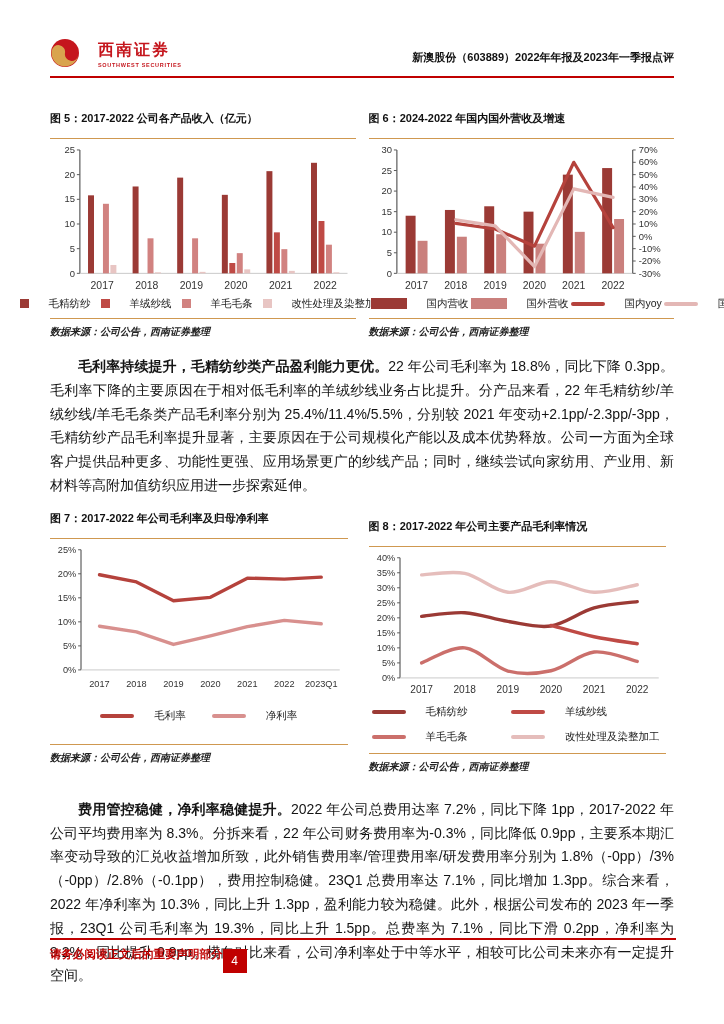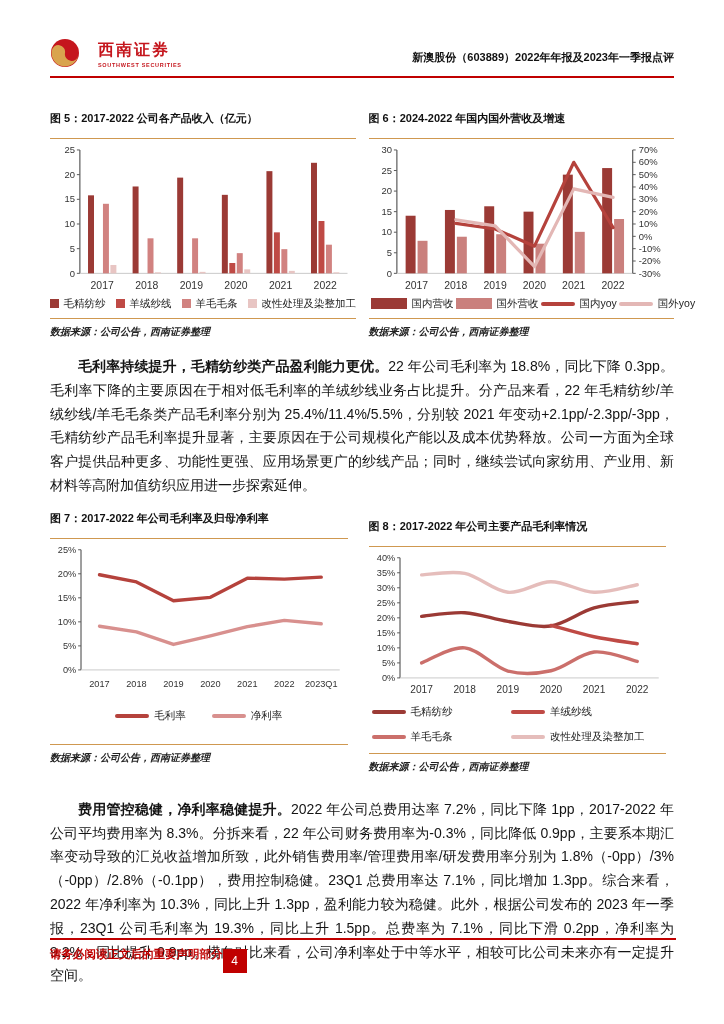--- a/index.html
+++ b/index.html
@@ -26,21 +26,21 @@
   .fig-title{font-size:11px;font-weight:bold;line-height:1.25;
     border-bottom:1.5px solid #cf9850;padding-bottom:12px}
   .chart-host{margin-top:3px}
   .chart-host svg{display:block}
   .legend{display:flex;justify-content:center;align-items:center;gap:10px;
     font-size:10.5px;color:#222;margin-top:2px;flex-wrap:nowrap}
   .legend.l-spread{justify-content:space-between;padding:0 2px;gap:2px}
   .legend.l-tall{min-height:42px;gap:26px}
   .legend.l-grid{display:grid;grid-template-columns:46% 54%;row-gap:11px;
     justify-items:start;padding:4px 8px 2px 8px}
-  .legend-item{display:flex;align-items:center;gap:5px;white-space:nowrap}
+  .legend-item{display:flex;align-items:center;gap:20px;white-space:nowrap}
   .sw{display:inline-block;flex:none}
   .sw-square{width:9px;height:9px}
   .sw-bar{width:36px;height:11px}
   .sw-line{width:34px;height:4px;border-radius:2px}
   .fig-bottom{border-top:1.5px solid #cf9850;margin-top:7px;padding-top:6px;
     font-size:10px;font-style:italic;font-weight:bold;color:#222;
     font-family:Liberation Serif, serif}
 
   
   .para{margin:16px 0 0 0;font-size:14px;line-height:1.7;text-align:justify;

